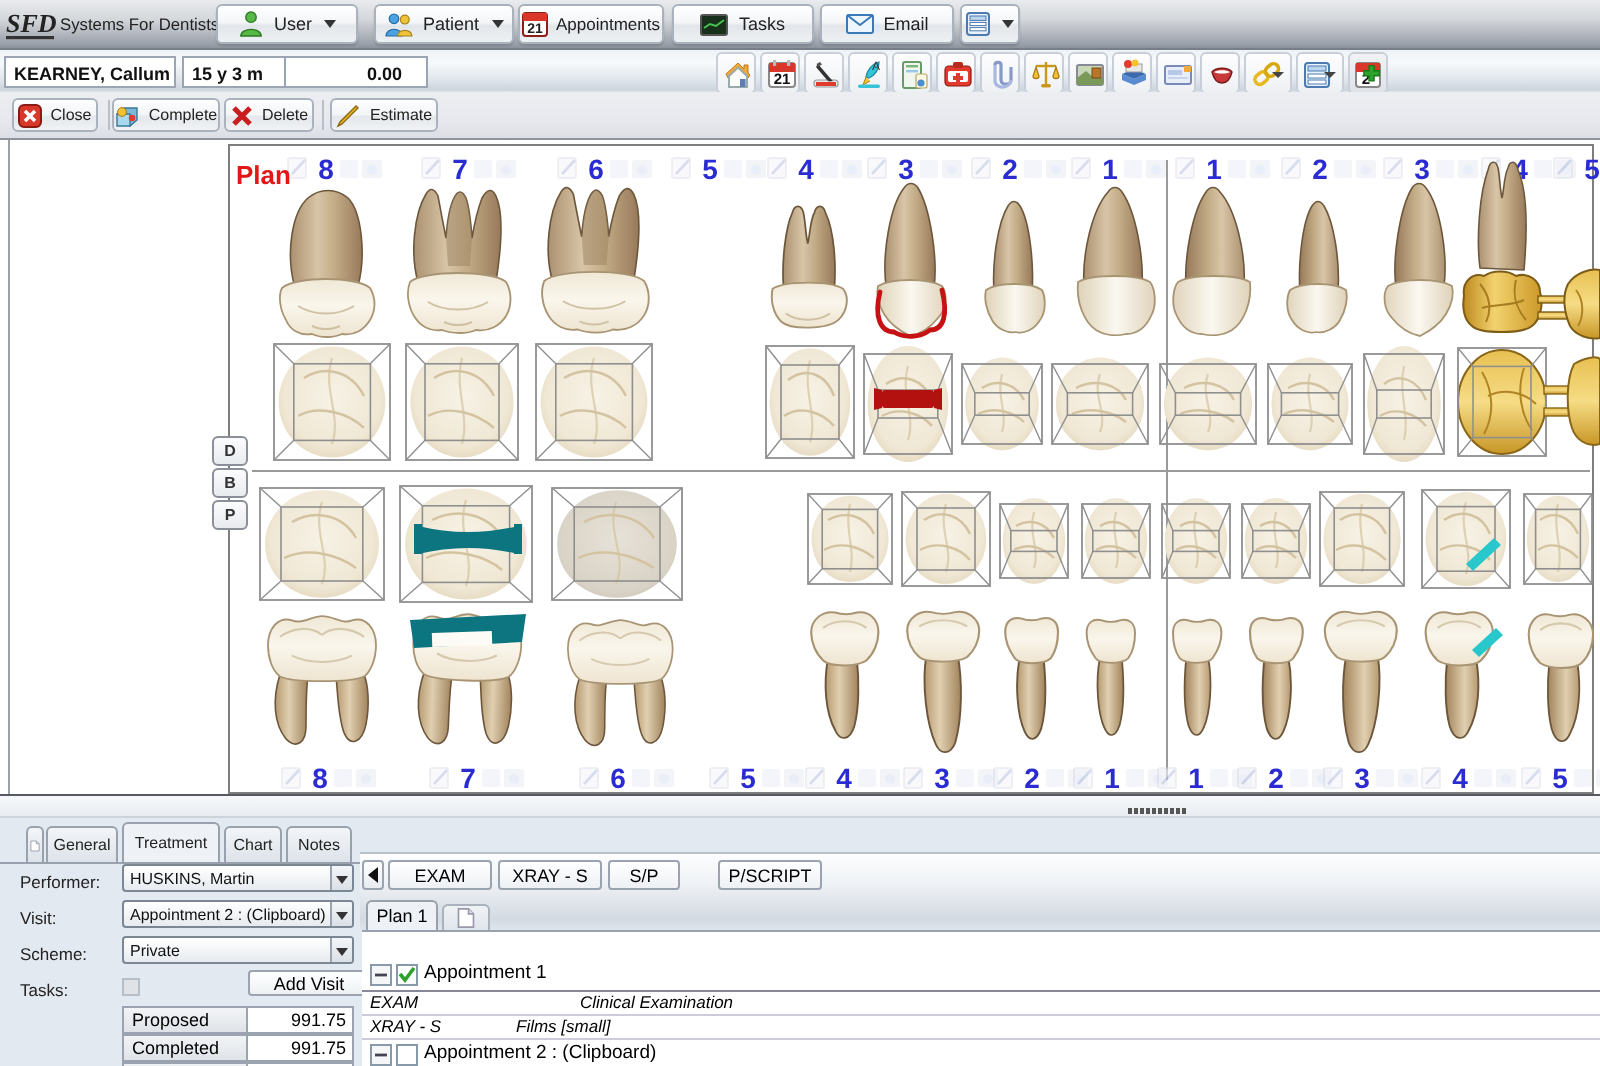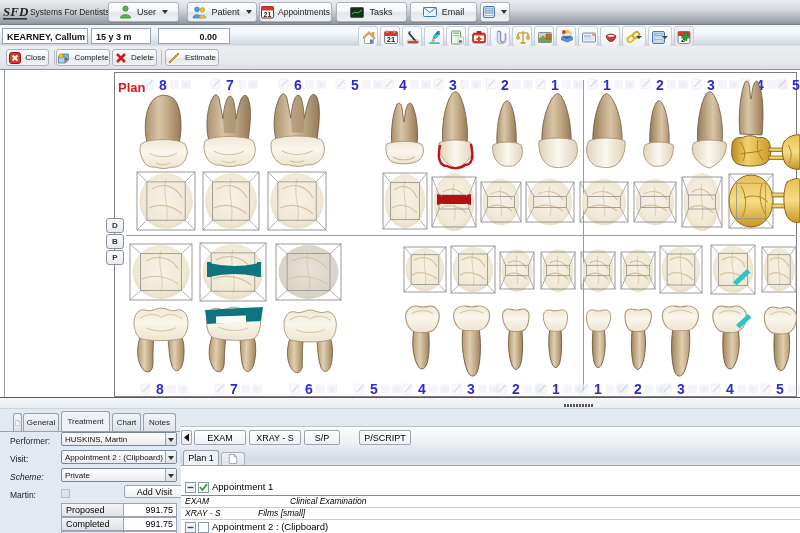--- a/index.html
+++ b/index.html
@@ -121,21 +121,21 @@
         <rect x="2" y="5.2" width="8" height="1.6" fill="#fff" stroke="#4a7ab0" stroke-width="0.5"></rect>
         <rect x="2" y="7.8" width="8" height="1.6" fill="#fff" stroke="#4a7ab0" stroke-width="0.5"></rect>
       </svg>
     <span class="caret"></span>
   </div>
 </div>
 
 <div id="row2" class="abs">
   <div class="pbox" style="left:2px;width:86px;">KEARNEY, Callum</div>
   <div class="pbox" style="left:91px;width:60px;">15 y 3 m</div>
-  <div class="pbox" style="left:158px;width:72px;text-align:right;padding-right:12px;">0.00</div>
+  <div class="pbox" style="left:142px;width:72px;text-align:right;padding-right:12px;">0.00</div>
 
   <div class="icell" style="left:358px;width:20px;">
       <svg style="position:absolute;left:2px;top:2px" width="16" height="17" viewBox="0 0 16 17">
         <path d="M2 8 L8 2.5 L11 5.5 V3.5 H13 V7.5 L14 8.5 L13 10 L8 5 L3 10 Z" fill="#f2a93b" stroke="#b97a18" stroke-width="0.5"></path>
         <path d="M3.5 9 V14.5 H12.5 V9 L8 4.8 Z" fill="#fdfdfb" stroke="#9aa"></path>
         <rect x="9" y="10.5" width="2.8" height="4" fill="#5b7fb4"></rect>
       </svg>
     </div>
   <div class="icell" style="left:380px;width:20px;">
       <svg style="position:absolute;left:2px;top:2px" width="16" height="17" viewBox="0 0 16 17">
@@ -912,23 +912,23 @@
     </div>
   <div class="tab" style="left:23px;width:36px;justify-content:center;padding:0 2px;">General</div>
   <div class="tab sel" style="left:61px;width:49px;justify-content:center;padding:0 2px;">Treatment</div>
   <div class="tab" style="left:112px;width:29px;justify-content:center;padding:0 2px;">Chart</div>
   <div class="tab" style="left:143px;width:33px;justify-content:center;padding:0 2px;">Notes</div>
 
   <div class="flabel" style="top:27px;">Performer:</div>
   <div class="combo" style="top:23px;">HUSKINS, Martin<span class="dd"></span></div>
   <div class="flabel" style="top:45px;">Visit:</div>
   <div class="combo" style="top:41px;">Appointment 2 : (Clipboard)<span class="dd"></span></div>
-  <div class="flabel" style="top:63px;font-style:italic;">Scheme:</div>
+  <div class="flabel" style="top:63px;">Scheme:</div>
   <div class="combo" style="top:59px;">Private<span class="dd"></span></div>
-  <div class="flabel" style="top:81px;">Martin:</div>
+  <div class="flabel" style="top:81px;">Tasks:</div>
   <div class="abs" style="left:61px;top:80px;width:9px;height:9px;background:#dfe3e8;border:1px solid #b8bec6;"></div>
   <div class="abs" style="left:124px;top:76px;width:61px;height:13px;border:1px solid #9aa3af;border-radius:2px;background:linear-gradient(to bottom,#feffff,#eef1f4);font-size:9px;display:flex;align-items:center;justify-content:center;">Add Visit</div>
   <div class="costrow" style="top:94px;">
       <div class="l">Proposed</div>
       <div class="r">991.75</div>
     </div>
   <div class="costrow" style="top:108px;">
       <div class="l">Completed</div>
       <div class="r">991.75</div>
     </div>

